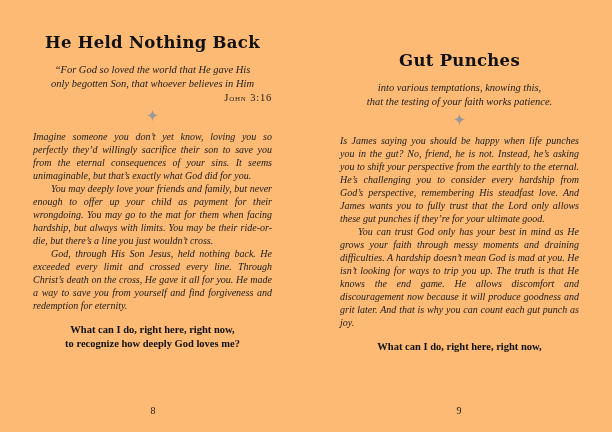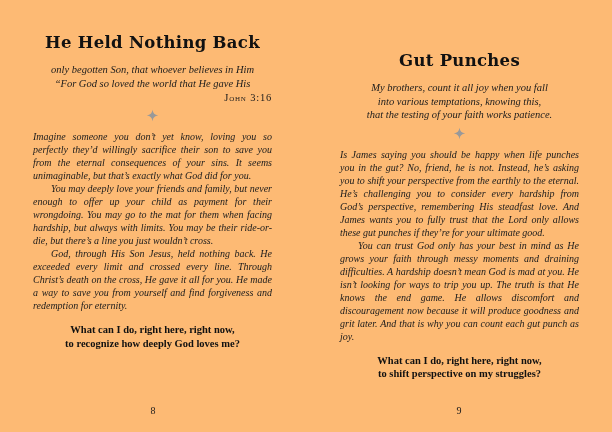--- a/index.html
+++ b/index.html
@@ -85,22 +85,22 @@
   }
 </style>
 </head>
 <body>
 
 <div class="spread">
 
   <div class="page left">
     <div class="chapter-title">He Held Nothing Back</div>
     <div class="quote">
+      <div>“For God so loved the world that He gave His</div>
       <div>only begotten Son, that whoever believes in Him</div>
-      <div>“For God so loved the world that He gave His</div>
     </div>
     <div class="reference">John 3:16</div>
     <div class="divider">
       <svg viewBox="0 0 24 24" aria-hidden="true">
         <path d="M12 1.5 C12.9 8.1 15.9 11.1 22.5 12 C15.9 12.9 12.9 15.9 12 22.5 C11.1 15.9 8.1 12.9 1.5 12 C8.1 11.1 11.1 8.1 12 1.5 Z" fill="#999999"></path>
       </svg>
     </div>
     <div class="body-text">
       <p>Imagine someone you don’t yet know, loving you so perfectly they’d willingly sacrifice their son to save you from the eternal consequences of your sins. It seems unimaginable, but that’s exactly what God did for you.</p>
       <p>You may deeply love your friends and family, but never enough to offer up your child as payment for their wrongdoing. You may go to the mat for them when facing hardship, but always with limits. You may be their ride-or-die, but there’s a line you just wouldn’t cross.</p>
@@ -109,33 +109,31 @@
     <div class="question">
       <div>What can I do, right here, right now,</div>
       <div>to recognize how deeply God loves me?</div>
     </div>
     <div class="page-number">8</div>
   </div>
 
   <div class="page right">
     <div class="chapter-title">Gut Punches</div>
     <div class="quote">
-      <div>My brothers, count it all joy when you fall</div>
       <div>into various temptations, knowing this,</div>
       <div>that the testing of your faith works patience.</div>
     </div>
     <div class="divider">
       <svg viewBox="0 0 24 24" aria-hidden="true">
         <path d="M12 1.5 C12.9 8.1 15.9 11.1 22.5 12 C15.9 12.9 12.9 15.9 12 22.5 C11.1 15.9 8.1 12.9 1.5 12 C8.1 11.1 11.1 8.1 12 1.5 Z" fill="#999999"></path>
       </svg>
     </div>
     <div class="body-text">
       <p>Is James saying you should be happy when life punches you in the gut? No, friend, he is not. Instead, he’s asking you to shift your perspective from the earthly to the eternal. He’s challenging you to consider every hardship from God’s perspective, remembering His steadfast love. And James wants you to fully trust that the Lord only allows these gut punches if they’re for your ultimate good.</p>
       <p>You can trust God only has your best in mind as He grows your faith through messy moments and draining difficulties. A hardship doesn’t mean God is mad at you. He isn’t looking for ways to trip you up. The truth is that He knows the end game. He allows discomfort and discouragement now because it will produce goodness and grit later. And that is why you can count each gut punch as joy.</p>
     </div>
     <div class="question">
       <div>What can I do, right here, right now,</div>
-      <div>to shift perspective on my struggles?</div>
     </div>
     <div class="page-number">9</div>
   </div>
 
 </div>
 
 </body></html>

